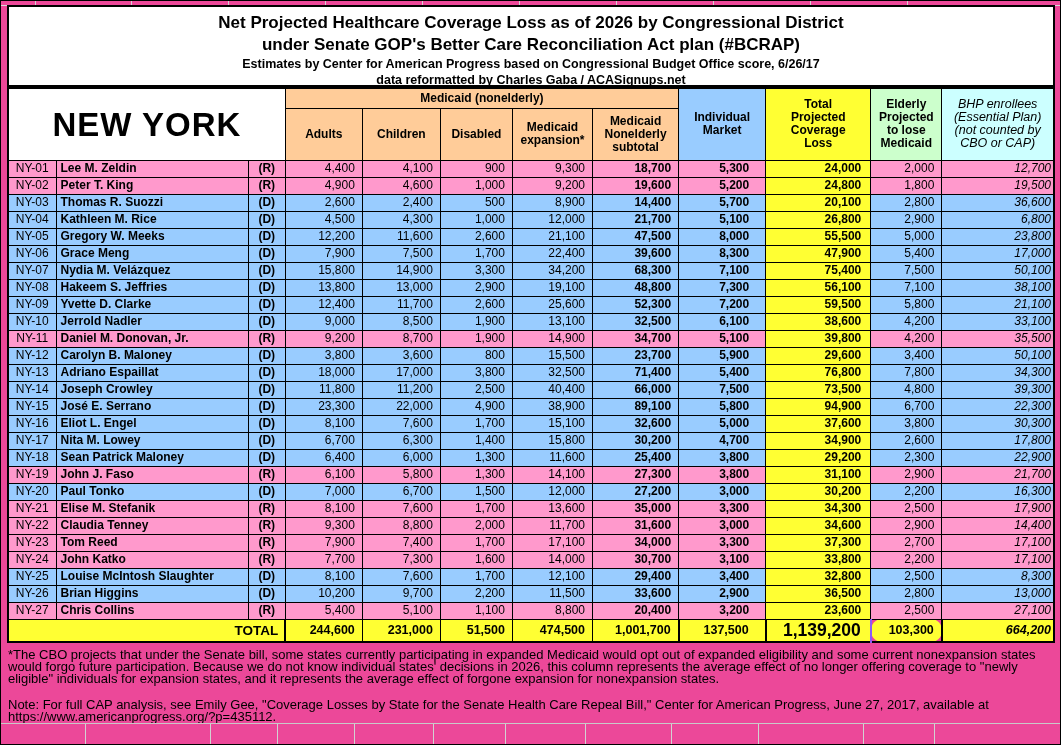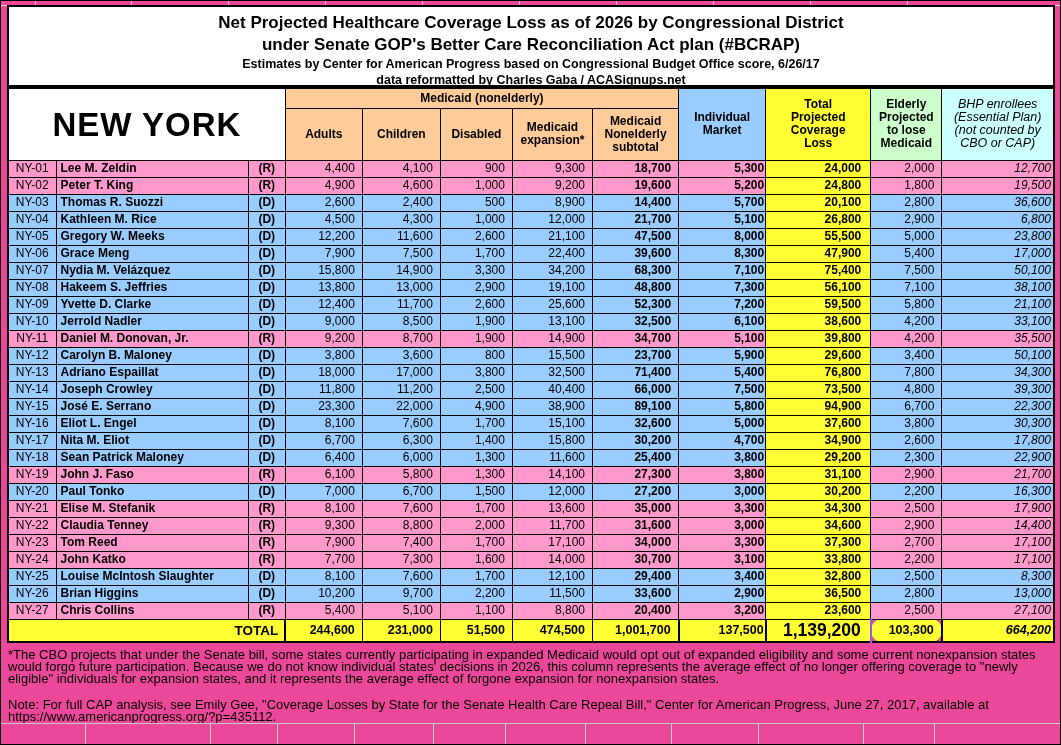--- a/index.html
+++ b/index.html
@@ -32,21 +32,21 @@
 
   tbody td{height:17px;font-size:12px;line-height:15px;padding:0 4px;}
   tr.row-rep td{background:var(--republican-row);}
   tr.row-dem td{background:var(--democrat-row);}
   td.col-district{font-weight:normal;text-align:center;padding:0 2px;}
   td.col-name{font-weight:bold;text-align:left;}
   td.col-party{font-weight:bold;text-align:center;border-right:2px solid #000;}
   td.col-adults,td.col-children,td.col-disabled,td.col-expansion,
   td.col-elderly{text-align:right;padding-right:7px;}
   td.col-medicaid_subtotal{font-weight:bold;text-align:right;padding-right:7px;}
-  td.col-individual_market{font-weight:bold;text-align:right;padding-right:1px;border-left:2px solid #000;}
+  td.col-individual_market{font-weight:bold;text-align:right;padding-right:16px;border-left:2px solid #000;}
   td.col-total_loss{font-weight:bold;text-align:right;padding-right:9px;border-left:2px solid #000;border-right:2px solid #000;background:var(--total-column) !important;}
   td.col-elderly{border-right:2px solid #000;}
   td.col-bhp{font-style:italic;text-align:right;padding-right:2px;}
 
   tfoot td{background:var(--total-column);font-weight:bold;height:21px;font-size:12.5px;
            border-top:2px solid #000;text-align:right;padding:0 7px;vertical-align:middle;}
   tfoot td.total-label{font-size:13.5px;padding-right:6px;border-right:2px solid #000;}
   tfoot td.col-individual_market,tfoot td.col-total_loss{border-left:2px solid #000;}
   tfoot td.col-total_loss{font-size:17.5px;border-right:2px solid #8b5cf6;padding-right:9px;}
   tfoot td.col-elderly{border-right:2px solid #000;border-radius:11px;}
@@ -334,21 +334,21 @@
           <td class="col-disabled">1,700</td>
           <td class="col-expansion">15,100</td>
           <td class="col-medicaid_subtotal">32,600</td>
           <td class="col-individual_market">5,000</td>
           <td class="col-total_loss">37,600</td>
           <td class="col-elderly">3,800</td>
           <td class="col-bhp">30,300</td>
         </tr>
         <tr class="row-dem">
           <td class="col-district">NY-17</td>
-          <td class="col-name">Nita M. Eliot</td>
+          <td class="col-name">Nita M. Lowey</td>
           <td class="col-party">(D)</td>
           <td class="col-adults">6,700</td>
           <td class="col-children">6,300</td>
           <td class="col-disabled">1,400</td>
           <td class="col-expansion">15,800</td>
           <td class="col-medicaid_subtotal">30,200</td>
           <td class="col-individual_market">4,700</td>
           <td class="col-total_loss">34,900</td>
           <td class="col-elderly">2,600</td>
           <td class="col-bhp">17,800</td>

